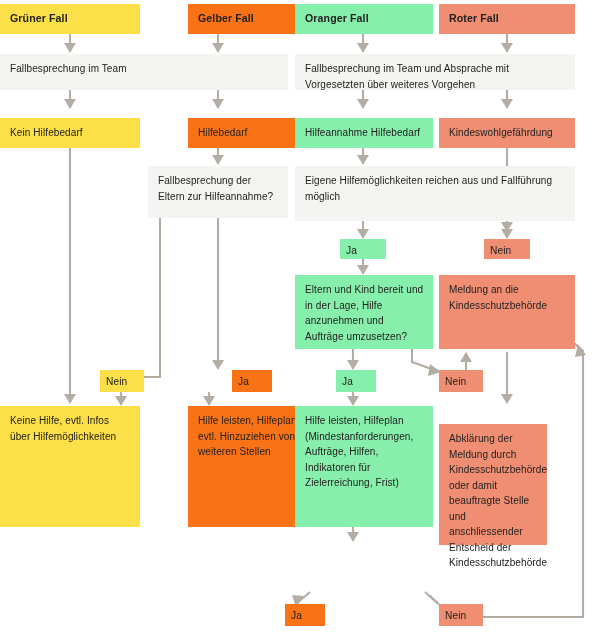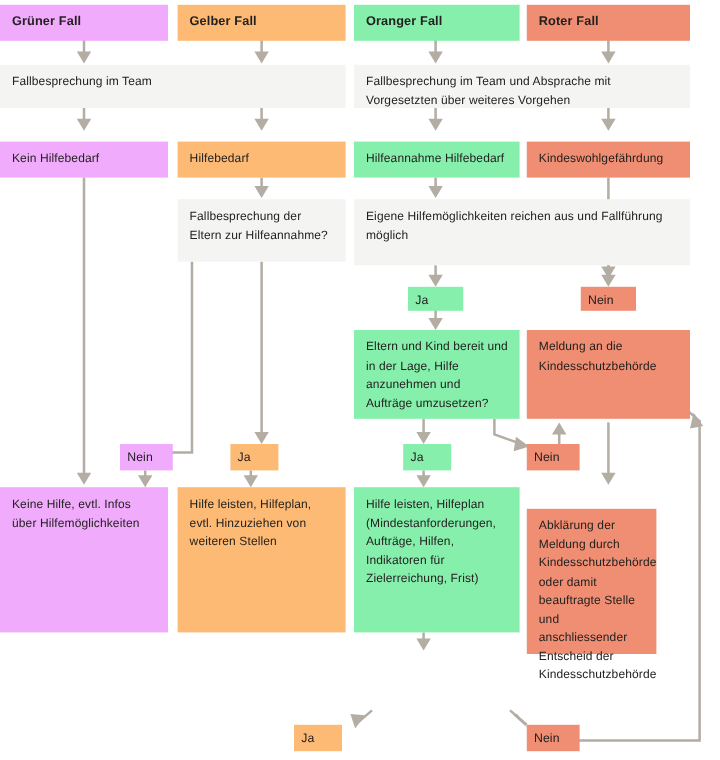--- a/index.html
+++ b/index.html
@@ -24,22 +24,22 @@
     padding: 7px 9px 7px 10px;
     font-size: 10px;
     line-height: 15.5px;
     color: #23211f;
     letter-spacing: 0.01em;
     z-index: 3;
   }
   .node.band {
     background: #f4f4f2;
   }
-  .node.green { background: #f0abfc; }
-  .node.yellow { background: #fdba74; }
+  .node.green { background: #fde047; }
+  .node.yellow { background: #f97316; margin-left: 40px; }
   .node.orange { background: #86efac; }
   .node.red { background: #ef8e73; }
   .node.header {
     font-weight: bold;
     font-size: 10.6px;
   }
   .node.pill {
     padding: 5px 10px 5px 6px;
     font-size: 10.2px;
     line-height: 13px;

